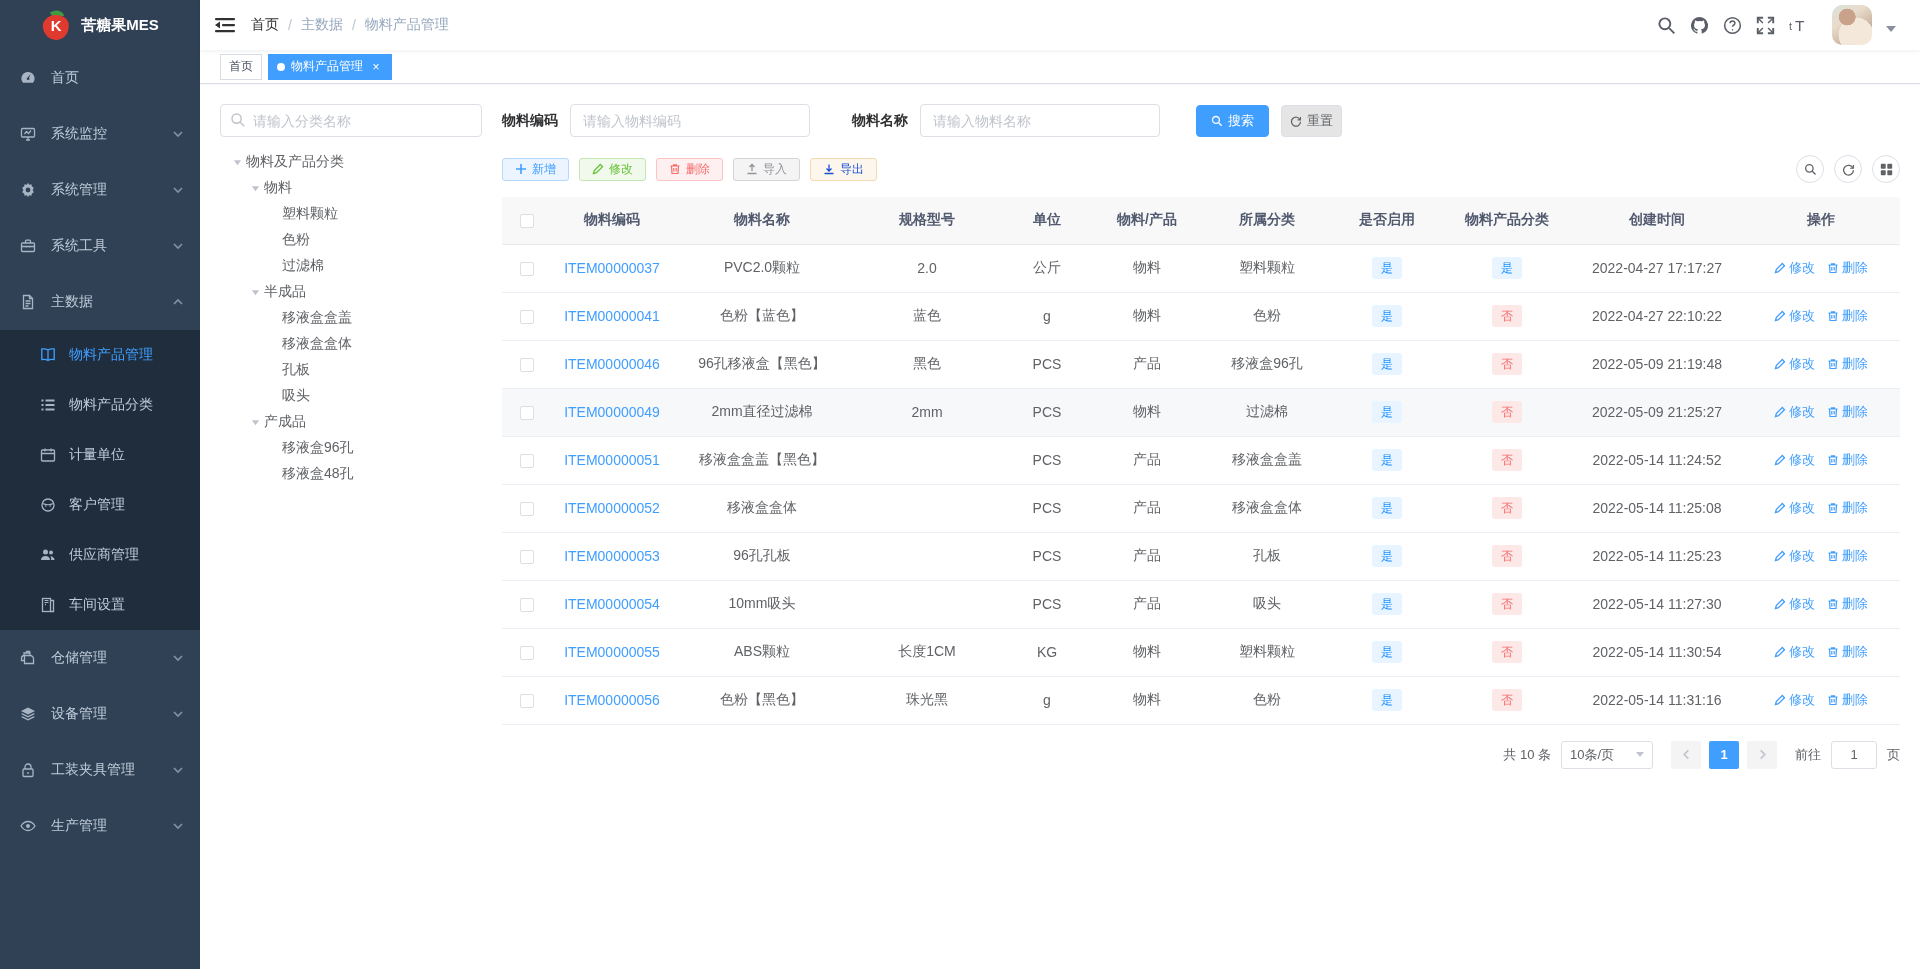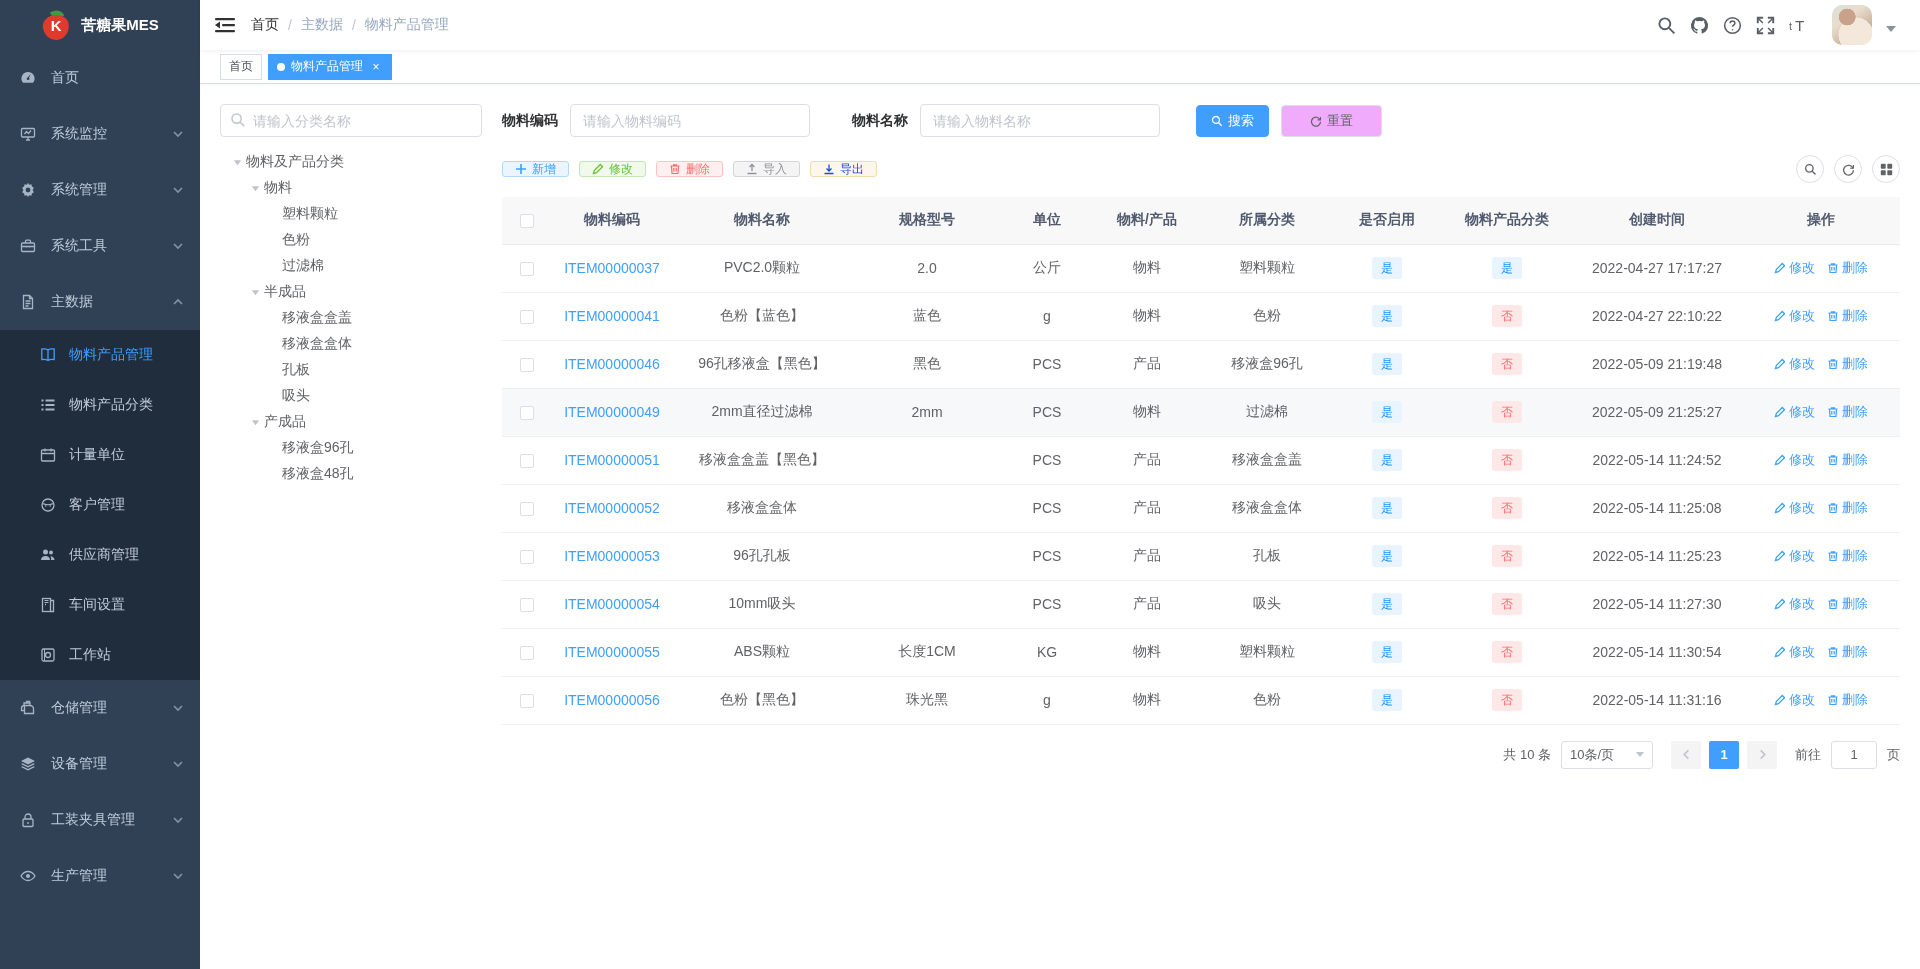--- a/index.html
+++ b/index.html
@@ -78,24 +78,24 @@
   .filter-row { display:flex; align-items:center; gap:12px; }
   .filter-label { font-size:14px; font-weight:bold; color:#303133; white-space:nowrap; }
   .filter-input { width:240px; height:33px; border:1px solid #dcdfe6; border-radius:4px; padding:0 12px;
     font-size:14px; color:#606266; outline:none; font-family:inherit; }
   .filter-input::placeholder { color:#c0c4cc; }
   .gap-lg { width:18px; }
   .btn { display:inline-flex; align-items:center; justify-content:center; gap:5px; border-radius:4px;
     font-size:13px; cursor:pointer; border:1px solid transparent; font-family:inherit; white-space:nowrap; }
   .btn svg { width:12px; height:12px; display:block; }
   .btn-search { height:32px; padding:0 14px; background:#409eff; border-color:#409eff; color:#fff; margin-left:24px; }
-  .btn-reset { height:32px; padding:0 28px; background:#f0abfc; border-color:#dcdfe6; color:#606266; }
+  .btn-reset { height:32px; padding:0 8px; background:#e5e5e5; border-color:#dcdfe6; color:#606266; }
 
   .toolbar-row { display:flex; align-items:center; gap:10px; margin-top:18px; }
-  .btn-mini { height:16px; padding:0 12px; font-size:12px; border-radius:3px; }
+  .btn-mini { height:23px; padding:0 12px; font-size:12px; border-radius:3px; }
   .btn-add    { background:#ecf5ff; border-color:#b3d8ff; color:#409eff; }
   .btn-edit   { background:#f0f9eb; border-color:#c2e7b0; color:#67c23a; }
   .btn-delete { background:#fef0f0; border-color:#fbc4c4; color:#f56c6c; }
   .btn-import { background:#f4f4f5; border-color:#d3d4d6; color:#909399; }
   .btn-export { background:#fdf6ec; border-color:#f5dab1; color:#1d4ed8;font-family:Liberation Serif, serif; }
   .toolbar-spacer { flex:1 1 auto; }
   .circle-btn { width:28px; height:28px; border-radius:50%; border:1px solid #dcdfe6; background:#fff;
     color:#606266; display:inline-flex; align-items:center; justify-content:center; cursor:pointer; }
   .circle-btn svg { width:13px; height:13px; display:block; }
 
@@ -260,30 +260,20 @@
           </div>
           <div class="menu-item">
             <span class="mi-icon">
               <svg viewBox="0 0 16 16" fill="none" stroke="currentColor" stroke-width="1.3">
                 <rect x="2.5" y="1.5" width="8" height="13"></rect>
                 <path d="M10.5 3.5h3v11h-3M5 7.5h1"></path>
                 <path d="M4.5 3.5h4M4.5 5.5h4" stroke-width="1"></path>
               </svg>
             </span>
             <span class="mi-label">车间设置</span>
-          </div>
-          <div class="menu-item">
-            <span class="mi-icon">
-              <svg viewBox="0 0 16 16" fill="none" stroke="currentColor" stroke-width="1.3">
-                <rect x="2" y="2" width="12" height="12" rx="1.5"></rect>
-                <circle cx="8" cy="8" r="2.5"></circle>
-                <path d="M4.5 2v12" stroke-width="1"></path>
-              </svg>
-            </span>
-            <span class="mi-label">工作站</span>
           </div>
         </div>
         <div class="menu-item">
           <span class="mi-icon">
             <svg viewBox="0 0 16 16" fill="none" stroke="currentColor" stroke-width="1.3">
               <path d="M4 5.5V3h6v2.5M4.5 5.5h5.5a3.5 3.5 0 0 1 3.5 3.5v4.5H4.5z"></path>
               <path d="M4.5 5.5c-1.7 0-3 1.3-3 3v2h3M6.5 3V1.5h3V3"></path>
             </svg>
           </span>
           <span class="mi-label">仓储管理</span>

